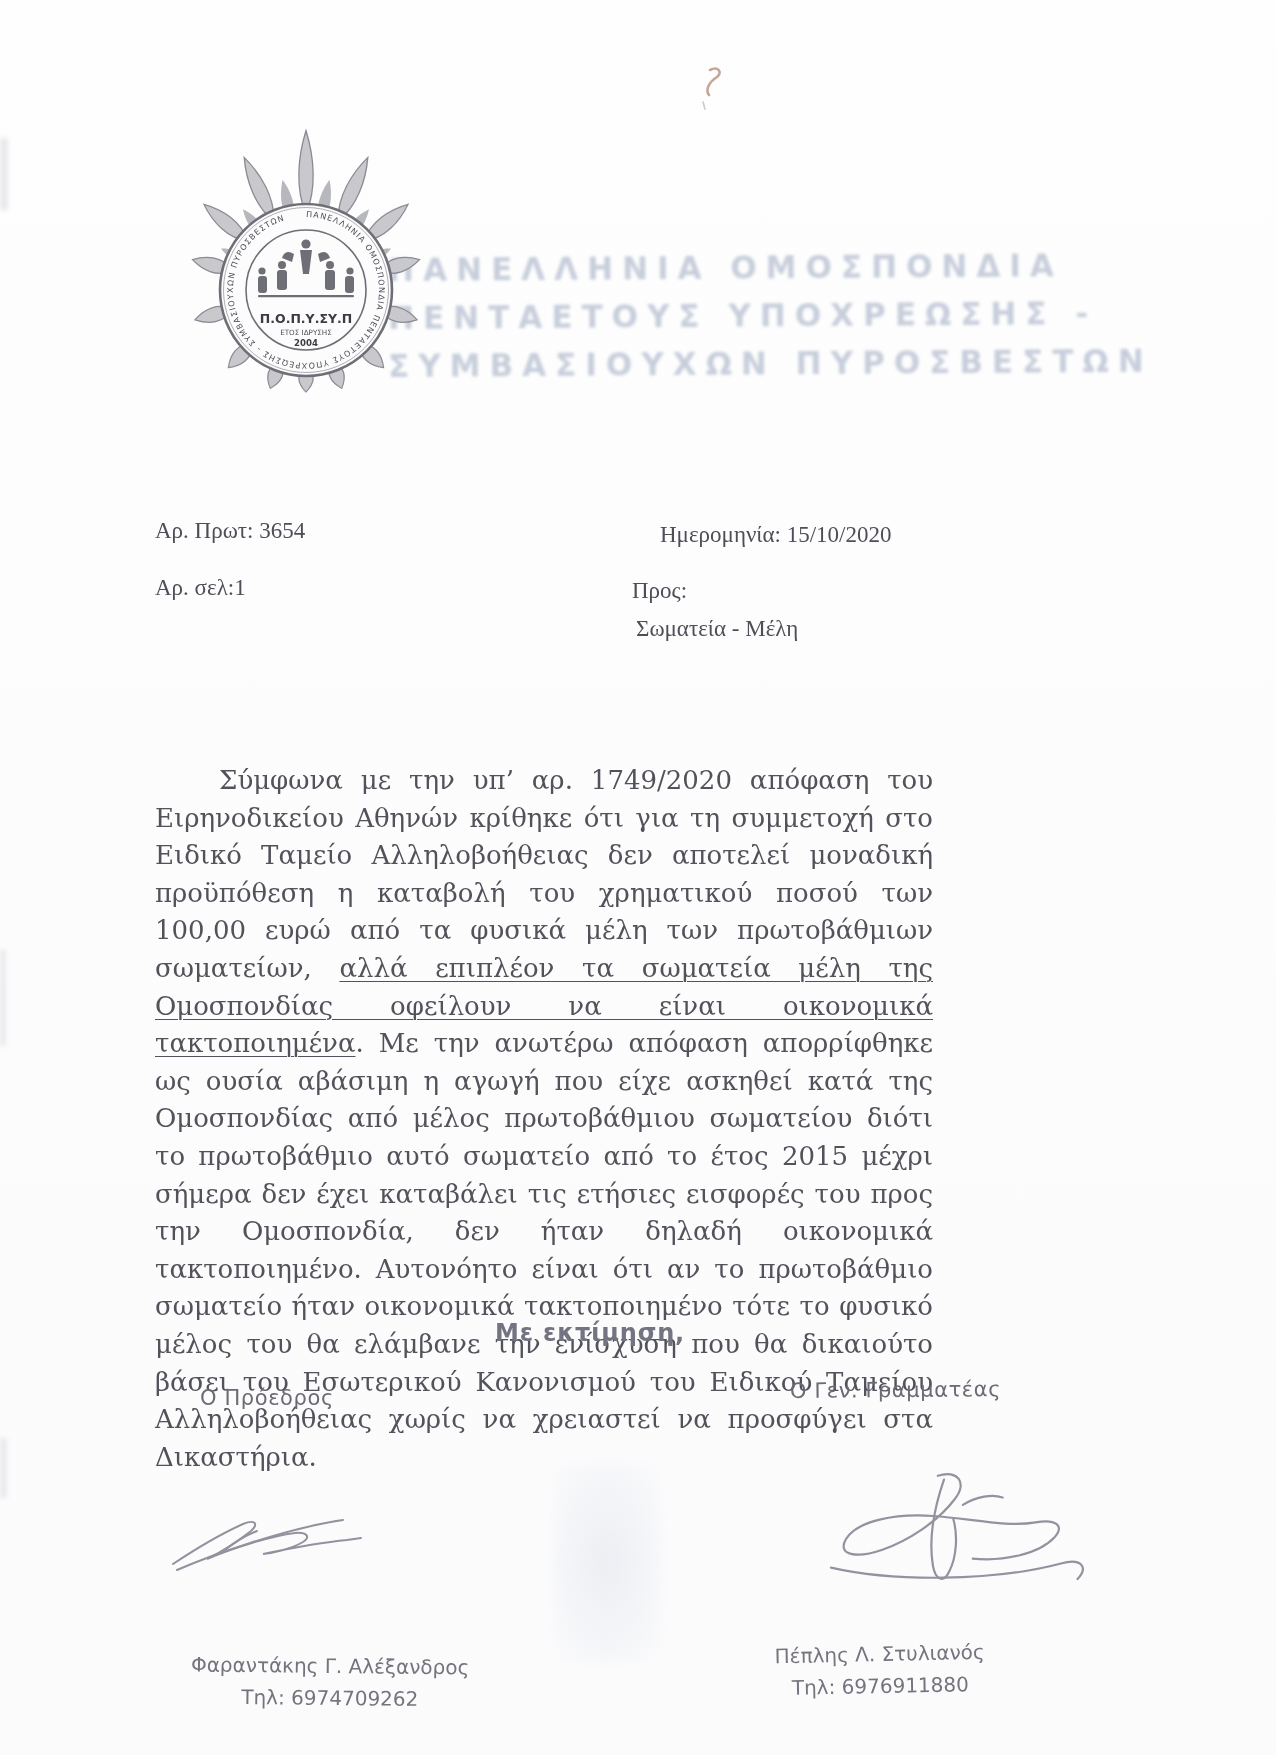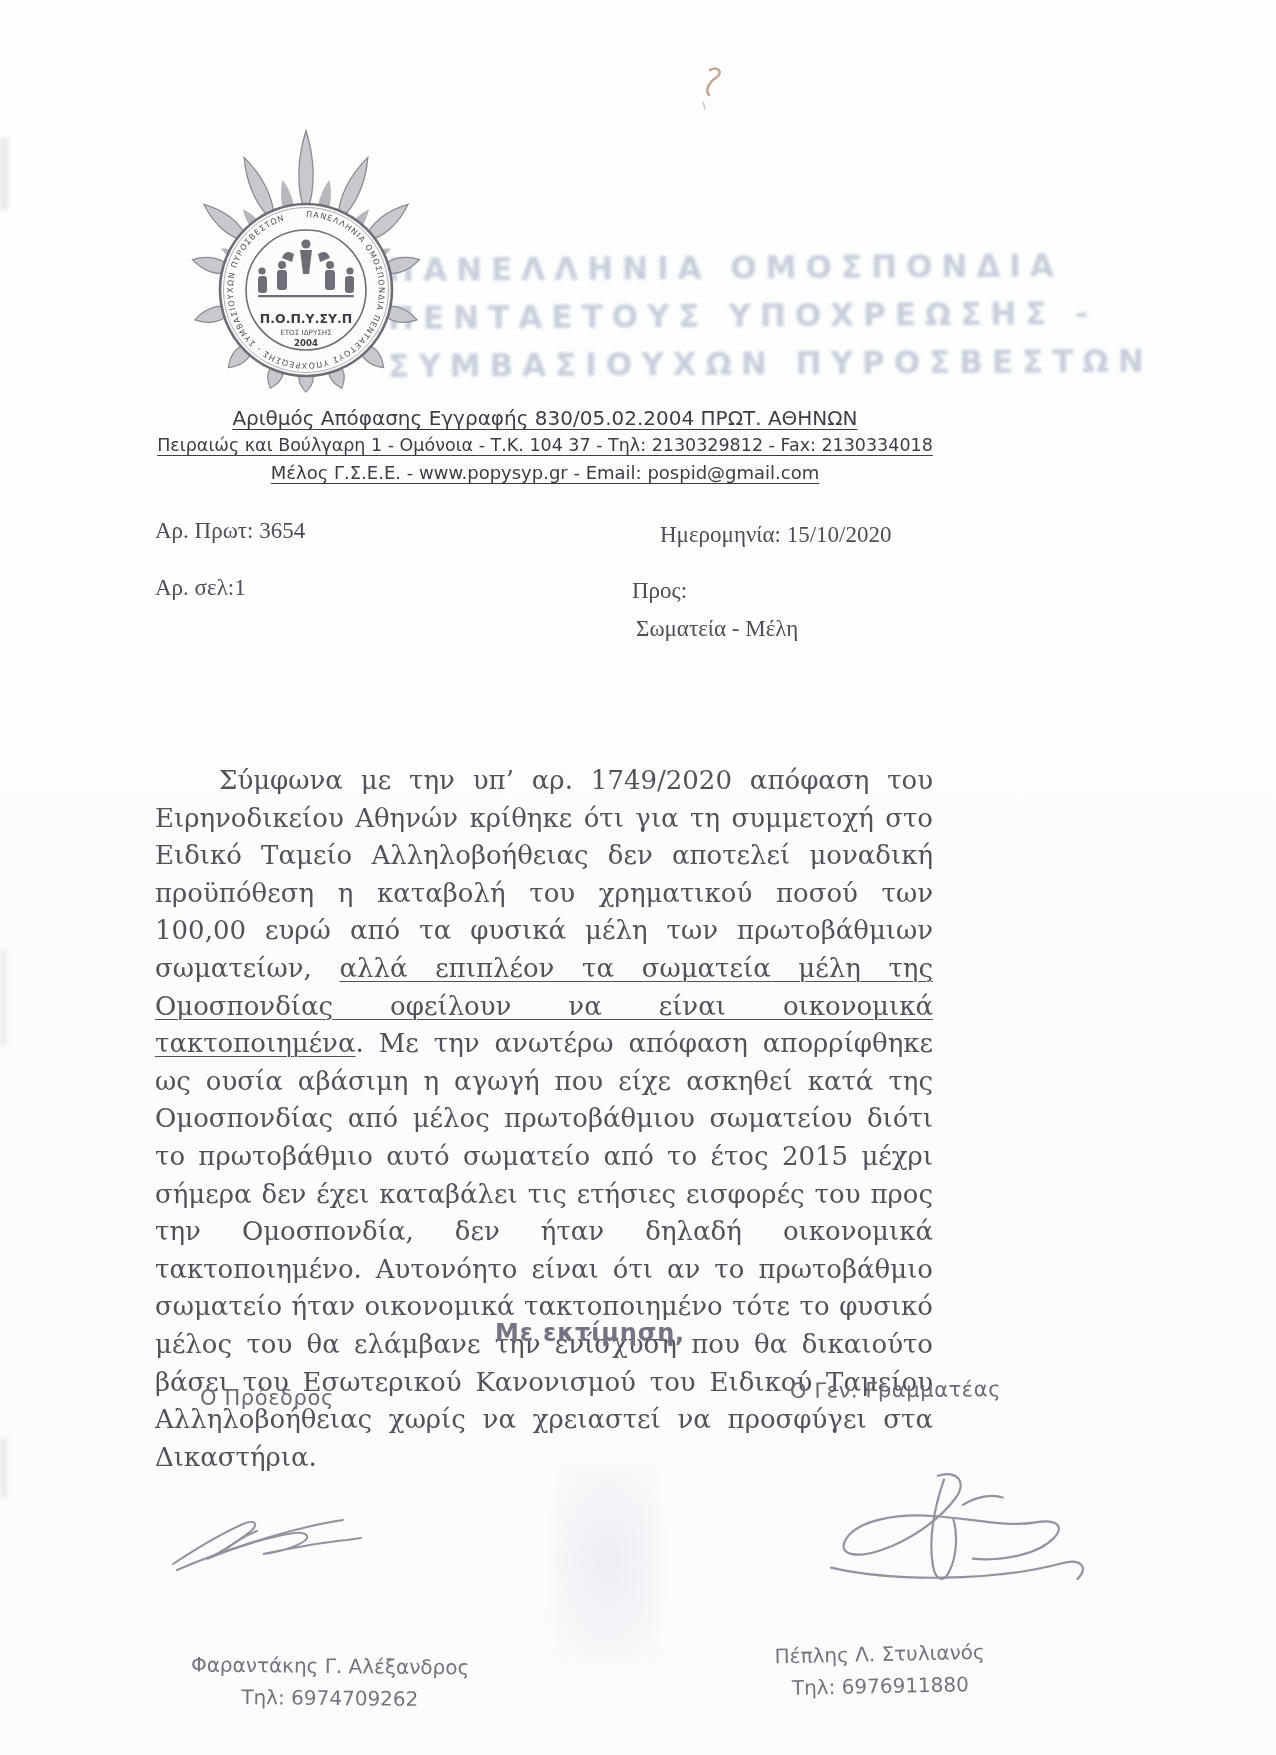--- a/index.html
+++ b/index.html
@@ -133,25 +133,20 @@
   <svg class="artifact" style="left:696px; top:64px;" width="32" height="48" viewBox="0 0 32 48">
     <path d="M14,6 C22,2 27,8 21,13 C13,18 9,26 13,31" stroke="#a9765f" stroke-width="2.6" fill="none" opacity="0.65" stroke-linecap="round"></path>
     <path d="M7,38 l2,7" stroke="#98a0b6" stroke-width="1.6" fill="none" opacity="0.55" stroke-linecap="round"></path>
   </svg>
 
   <div class="artifact" style="left:0; top:138px; width:8px; height:72px; background:#cfcfd5; opacity:.45; filter:blur(2px);"></div>
   <div class="artifact" style="left:0; top:950px; width:6px; height:96px; background:#cfcfd5; opacity:.4; filter:blur(2px);"></div>
   <div class="artifact" style="left:0; top:1438px; width:7px; height:60px; background:#cfcfd5; opacity:.4; filter:blur(2px);"></div>
   <div class="artifact" style="left:552px; top:1462px; width:110px; height:200px; background:radial-gradient(ellipse at center, rgba(185,195,212,0.22), rgba(255,255,255,0)); filter:blur(5px);"></div>
 
-  <div class="hdr-wrap" style="top:406px; height:90px;">
-    <div class="hdr-line" style="top:0; font-size:20px;">Αριθμός Απόφασης Εγγραφής 830/05.02.2004 ΠΡΩΤ. ΑΘΗΝΩΝ</div>
-    <div class="hdr-line" style="top:29px; font-size:17.5px;">Πειραιώς και Βούλγαρη 1 - Ομόνοια - Τ.Κ. 104 37 - Τηλ: 2130329812 - Fax: 2130334018</div>
-    <div class="hdr-line" style="top:56px; font-size:18px;">Μέλος Γ.Σ.Ε.Ε. - www.popysyp.gr - Email: pospid@gmail.com</div>
-  </div>
 
   <div class="meta" style="left:155px; top:518px;">Αρ. Πρωτ: 3654</div>
   <div class="meta" style="left:660px; top:522px;">Ημερομηνία: 15/10/2020</div>
   <div class="meta" style="left:155px; top:575px;">Αρ. σελ:1</div>
   <div class="meta" style="left:632px; top:578px;">Προς:</div>
   <div class="meta" style="left:636px; top:616px;text-align:right;">Σωματεία - Μέλη</div>
 
 
   <div class="body-par">
     <span>Σύμφωνα με την υπ’ αρ. 1749/2020 απόφαση του Ειρηνοδικείου Αθηνών κρίθηκε ότι για τη συμμετοχή στο Ειδικό Ταμείο Αλληλοβοήθειας δεν αποτελεί μοναδική προϋπόθεση η καταβολή του χρηματικού ποσού των 100,00 ευρώ από τα φυσικά μέλη των πρωτοβάθμιων σωματείων, </span><span class="ul">αλλά επιπλέον τα σωματεία μέλη της Ομοσπονδίας οφείλουν να είναι οικονομικά τακτοποιημένα</span><span>. Με την ανωτέρω απόφαση απορρίφθηκε ως ουσία αβάσιμη η αγωγή που είχε ασκηθεί κατά της Ομοσπονδίας από μέλος πρωτοβάθμιου σωματείου διότι το πρωτοβάθμιο αυτό σωματείο από το έτος 2015 μέχρι σήμερα δεν έχει καταβάλει τις ετήσιες εισφορές του προς την Ομοσπονδία, δεν ήταν δηλαδή οικονομικά τακτοποιημένο. Αυτονόητο είναι ότι αν το πρωτοβάθμιο σωματείο ήταν οικονομικά τακτοποιημένο τότε το φυσικό μέλος του θα ελάμβανε την ενίσχυση που θα δικαιούτο βάσει του Εσωτερικού Κανονισμού του Ειδικού Ταμείου Αλληλοβοήθειας χωρίς να χρειαστεί να προσφύγει στα Δικαστήρια.</span>

